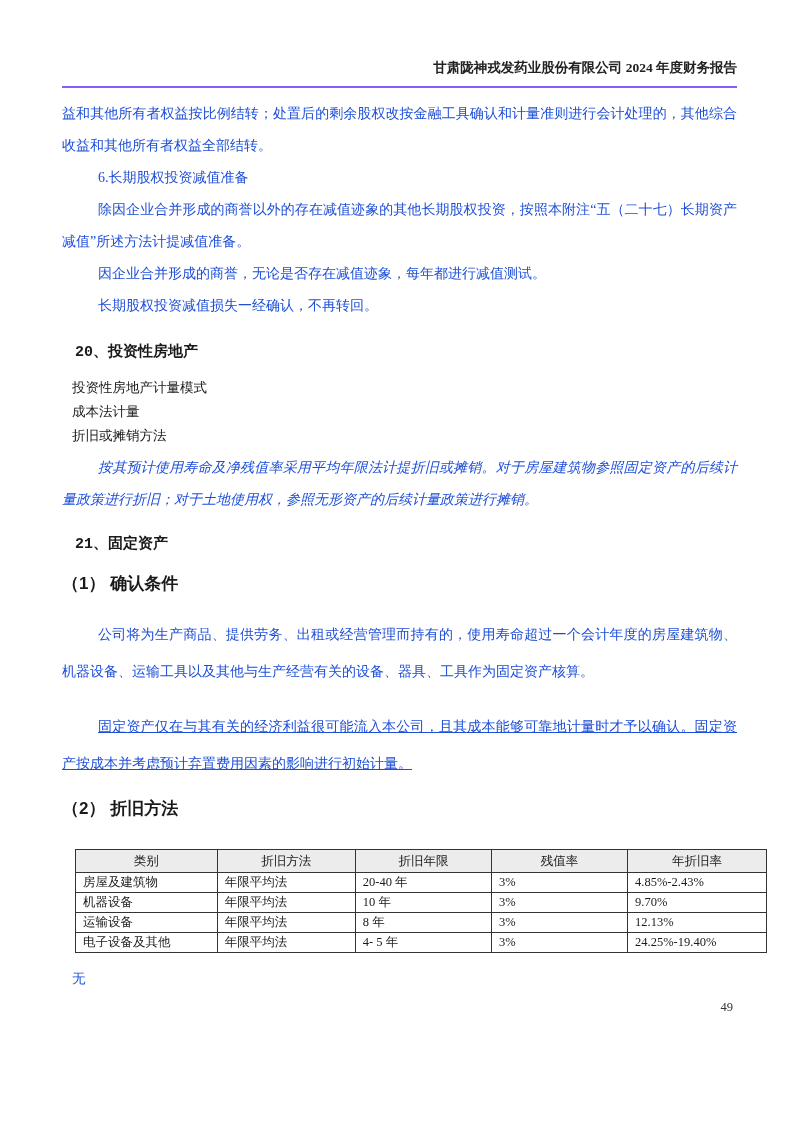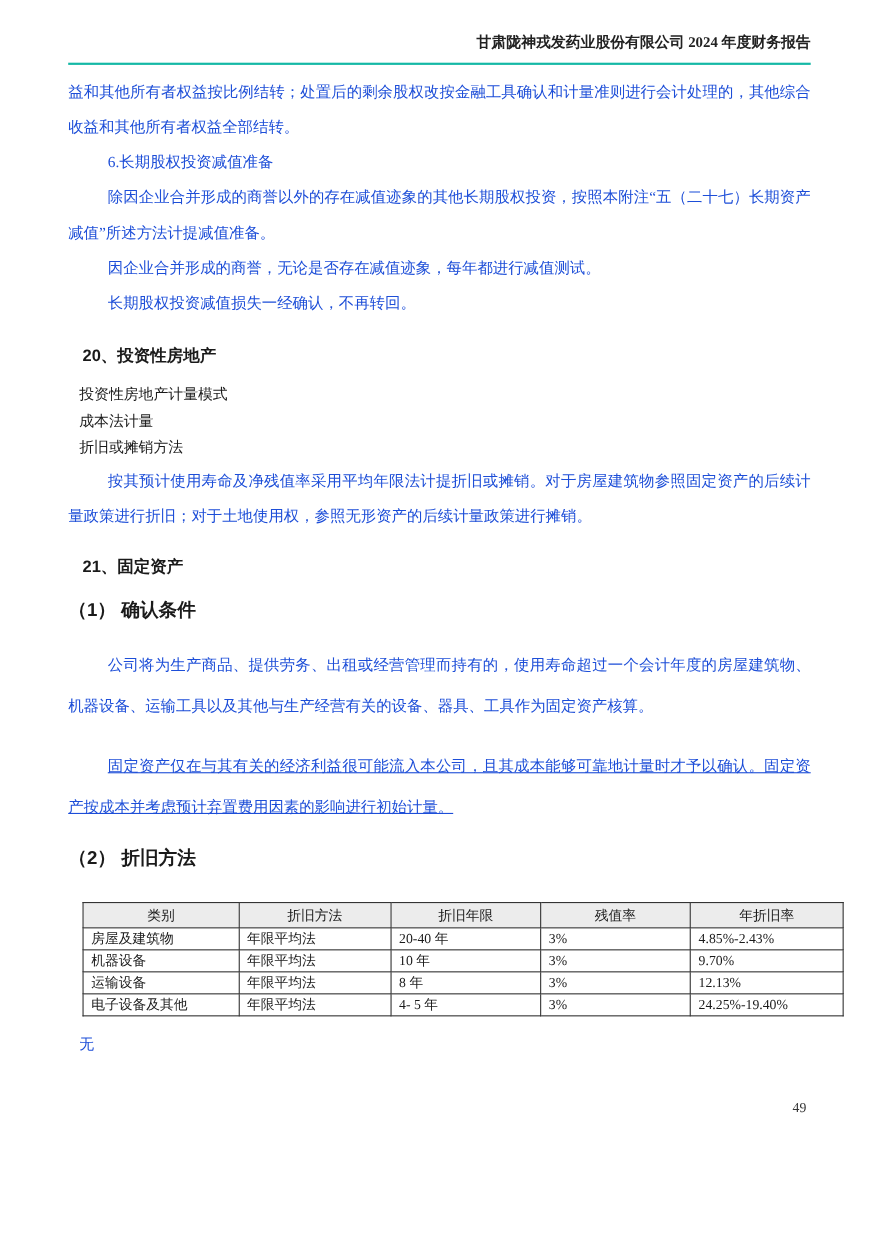--- a/index.html
+++ b/index.html
@@ -8,51 +8,51 @@
     position:relative;
     width:793px; height:1122px;
     margin:0 auto;
     background:#ffffff;
     font-family:"Liberation Serif","DejaVu Serif",serif;
     color:#1a1a1a;
     padding:0 56px 0 62px;
     overflow:hidden;
   }
   .doc-header {
-    padding-top:30px;
+    padding-top:59px;
     padding-bottom:9px;
     text-align:right;
     font-size:13.5px;
     font-weight:bold;
     color:#222222;
-    border-bottom:2px solid #14b8a6;
+    border-bottom:2px solid #8b5cf6;
   }
   .para {
     font-size:14px;
     line-height:32px;
     text-align:justify;
     color:#1d4ed8;
   }
   .para.indent { text-indent:36px; }
   .b-p1 { margin-top:10px; }
   .h-num {
-    font-family:Liberation Sans, sans-serif;
+    font-family:Liberation Mono, monospace;
     font-weight:bold;
     font-size:15px;
     line-height:21px;
     margin-left:13px;
   }
   .b-h20 { margin-top:20px; }
   .label-line {
     font-size:13.5px;
     line-height:24px;
     margin-left:10px;
   }
   .b-label1 { margin-top:13px; }
-  .b-p6 { margin-top:4px; }
+  .b-p6 { margin-top:4px;font-style:italic; }
   .b-h21 { margin-top:18px; }
   .h-sub {
     font-family:"Liberation Sans","DejaVu Sans",sans-serif;
     font-weight:bold;
     font-size:17px;
     line-height:21px;
   }
   .b-h21-1 { margin-top:18px; }
   .para.loose { line-height:37px; }
   .b-p7 { margin-top:22px; }

